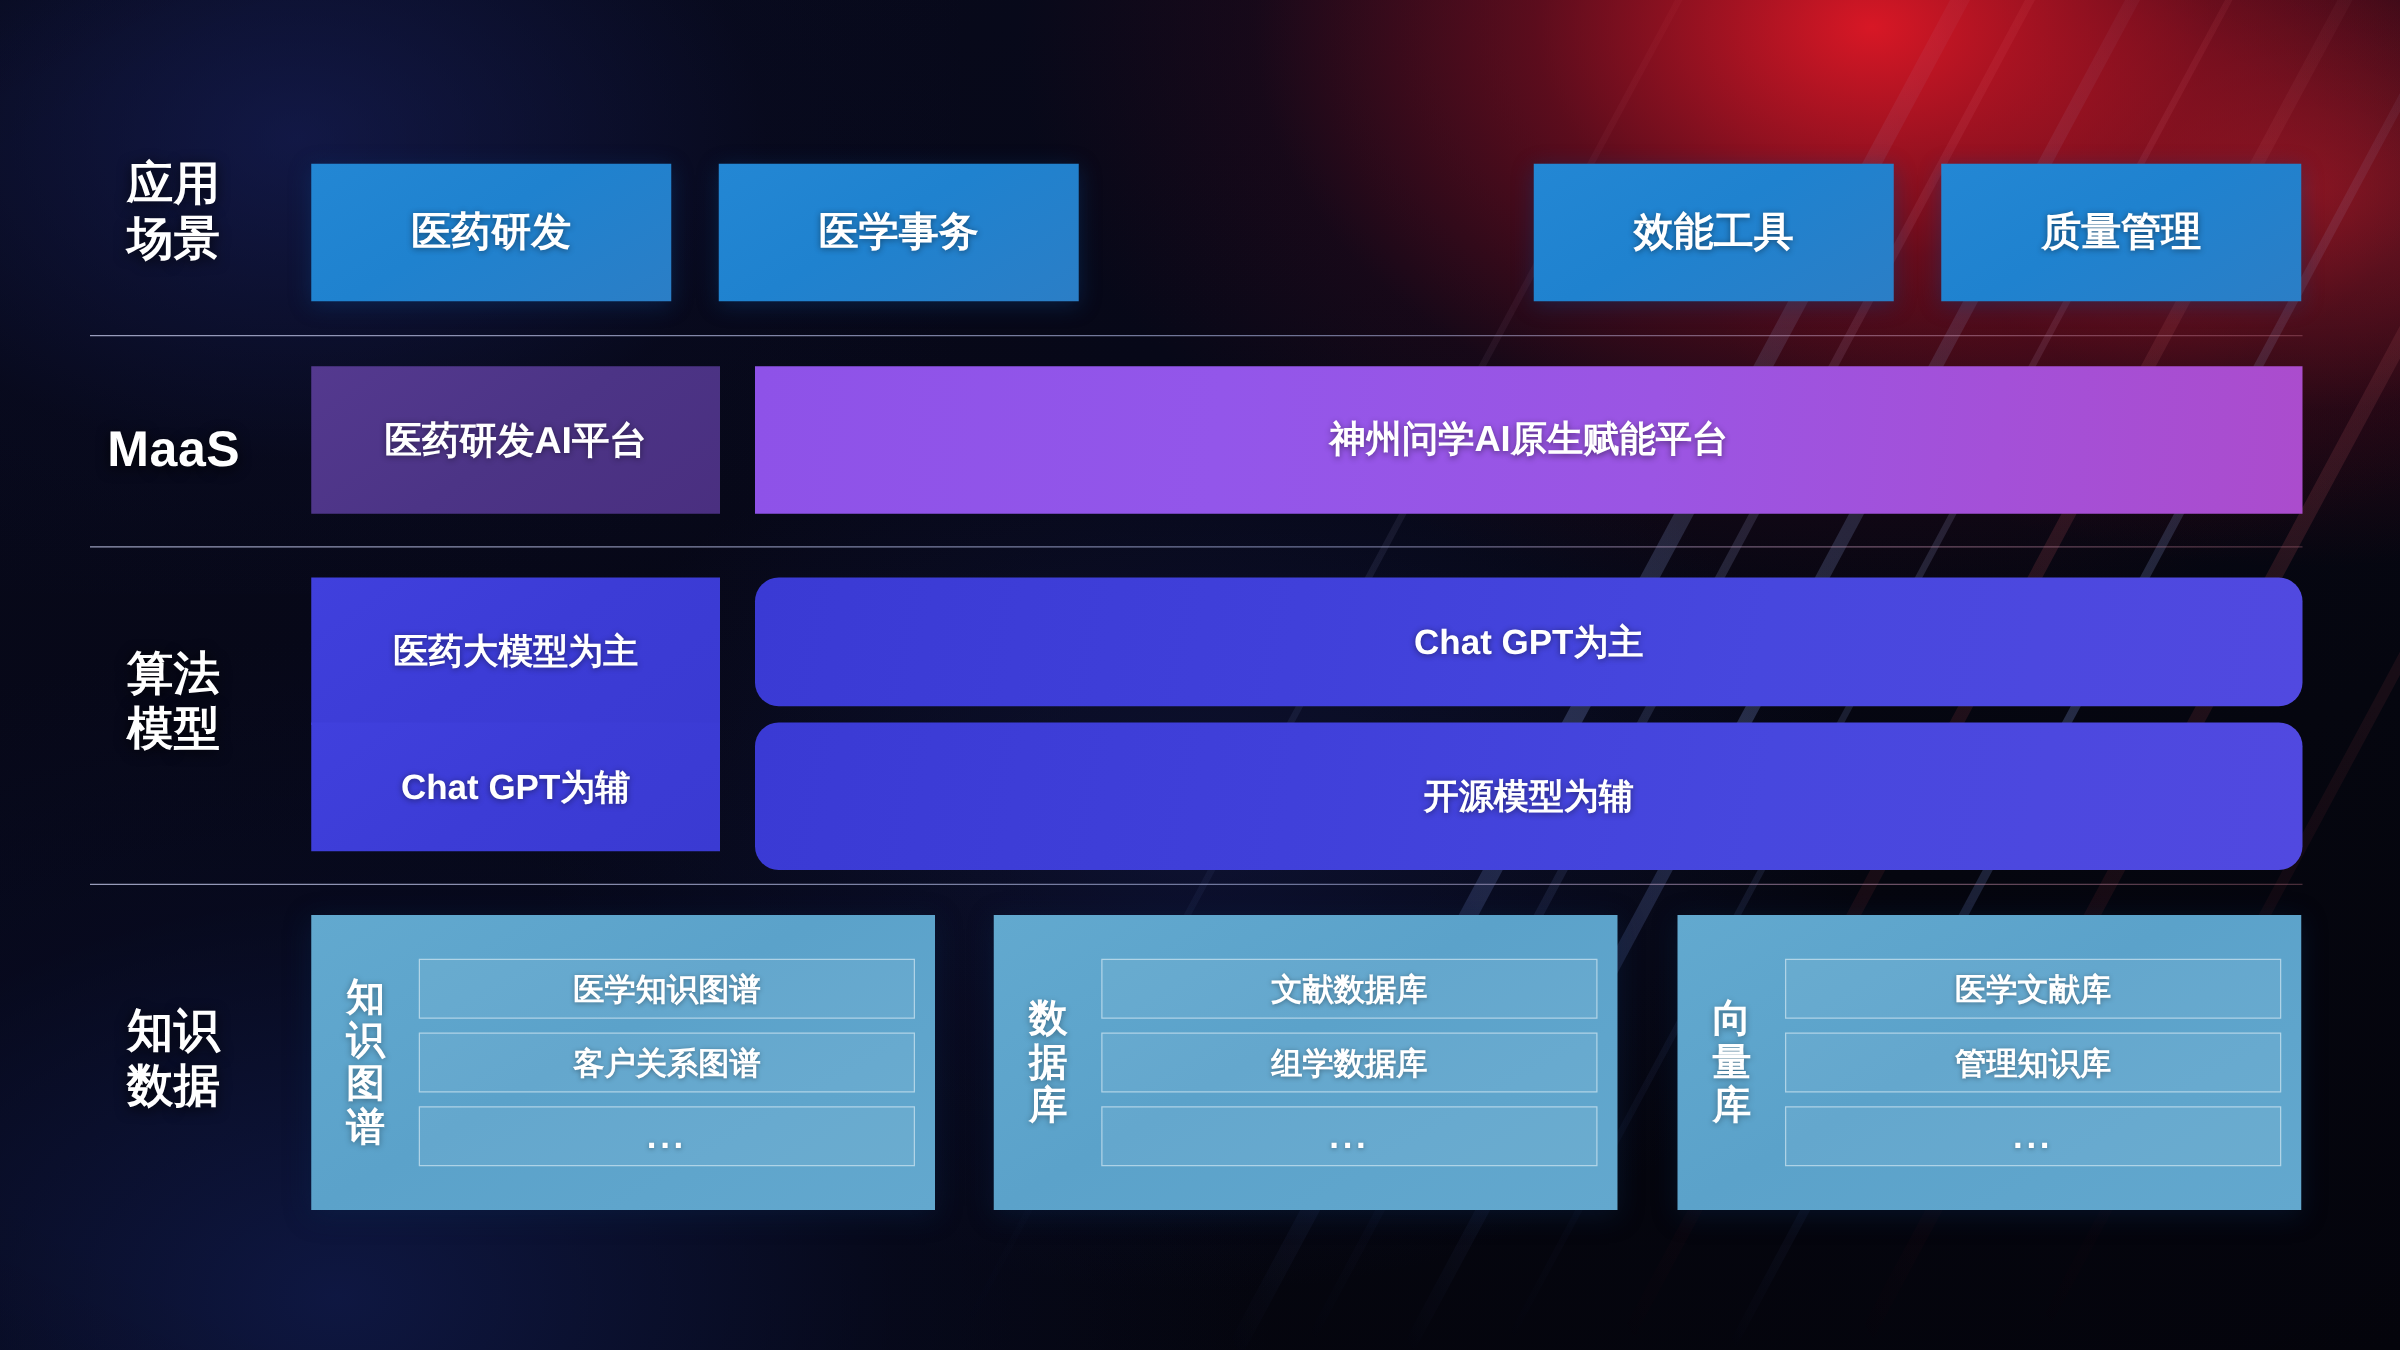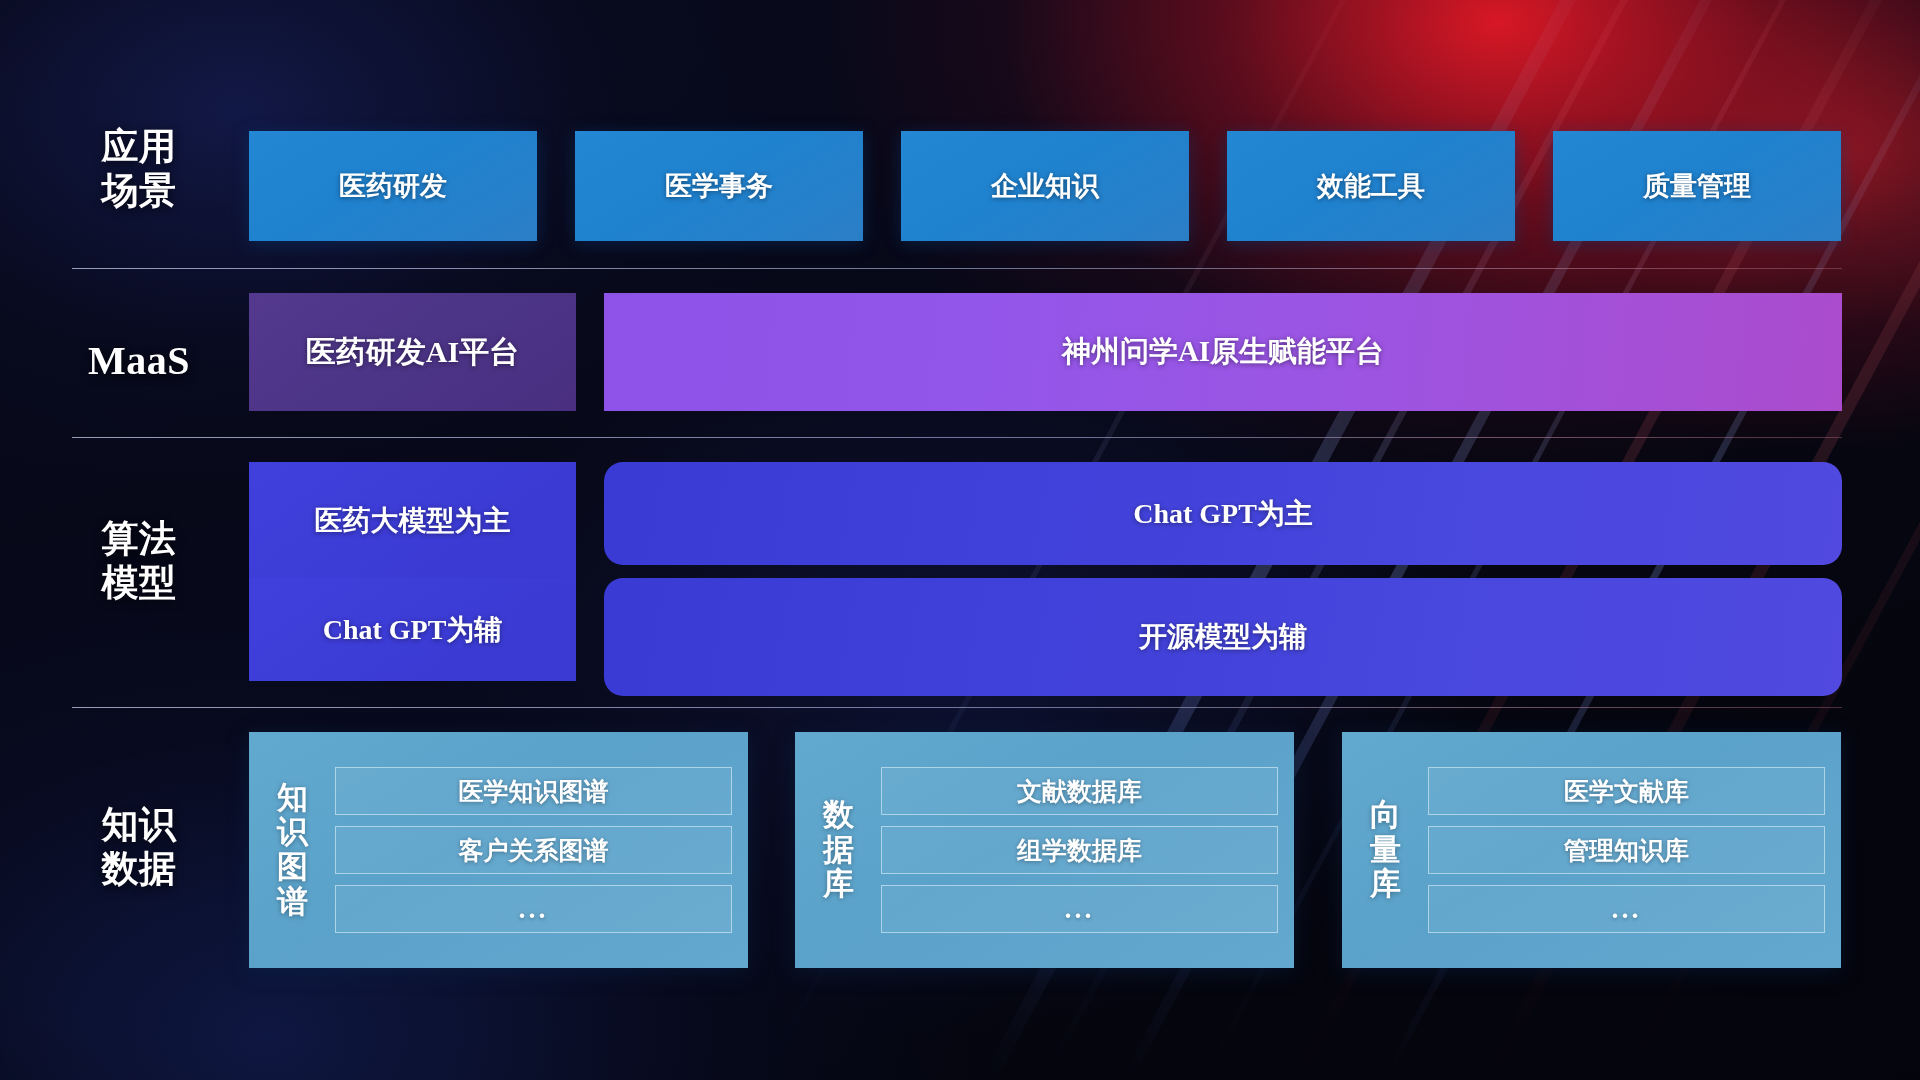--- a/index.html
+++ b/index.html
@@ -26,21 +26,21 @@
     background:radial-gradient(ellipse at 40% 35%, rgba(26,36,104,0.55) 0%, rgba(10,14,44,0.2) 50%, rgba(5,6,16,0) 78%);
   }
   .bg-streaks { position:absolute; inset:0; opacity:0.75; }
   .bg-vignette {
     position:absolute; inset:0;
     background:radial-gradient(ellipse 120% 120% at 50% 50%, rgba(0,0,0,0) 52%, rgba(0,0,0,0.55) 100%);
   }
 
   
   #diagram {
-    position:absolute; inset:0; z-index:5;font-family:Liberation Serif, serif;
+    position:absolute; inset:0; z-index:5;
   }
 
   .row-label {
     position:absolute;
     color:#ffffff;
     font-weight:bold;
     text-align:center;
     line-height:1.18;
     letter-spacing:0.5px;
     text-shadow:0 2px 10px rgba(0,0,0,0.8);
@@ -56,21 +56,21 @@
 
   
   .box {
     display:flex; align-items:center; justify-content:center;
     color:#ffffff; font-weight:bold;
     text-shadow:0 1px 5px rgba(0,0,0,0.45);
     position:absolute;
   }
   .app-box {
     background:linear-gradient(150deg,#2387d4 0%,#1f82cf 45%,#2b7ec6 100%);
-    font-size:27px;
+    font-size:32px;
     box-shadow:0 3px 16px rgba(10,60,120,0.45);
   }
   .maas-dark {
     background:linear-gradient(145deg,#54398f 0%,#4c3486 50%,#4a2f80 100%);
     font-size:30px;
   }
   .maas-wide {
     background:linear-gradient(95deg,#8e52e8 0%,#9356ea 30%,#9b55e3 58%,#a450d8 80%,#ab4ccd 100%);
     font-size:29px;
   }
@@ -155,23 +155,20 @@
 
   <div class="row-label cn" style="left:74px; top:125px; width:130px;">应用
 场景</div>
 
   <div class="box app-box" style="left:249px; top:131px; width:288px; height:110px;">
     <span>医药研发</span>
   </div>
   <div class="box app-box" style="left:575px; top:131px; width:288px; height:110px;">
     <span>医学事务</span>
   </div>
-  <div class="box app-box" style="left:901px; top:131px; width:288px; height:110px;">
-    <span>企业知识</span>
-  </div>
   <div class="box app-box" style="left:1227px; top:131px; width:288px; height:110px;">
     <span>效能工具</span>
   </div>
   <div class="box app-box" style="left:1553px; top:131px; width:288px; height:110px;">
     <span>质量管理</span>
   </div>
 
   <div class="divider" style="left:72px; top:268px; width:1770px;"></div>
 
   <div class="row-label en" style="left:74px; top:337px; width:130px;">MaaS</div>

